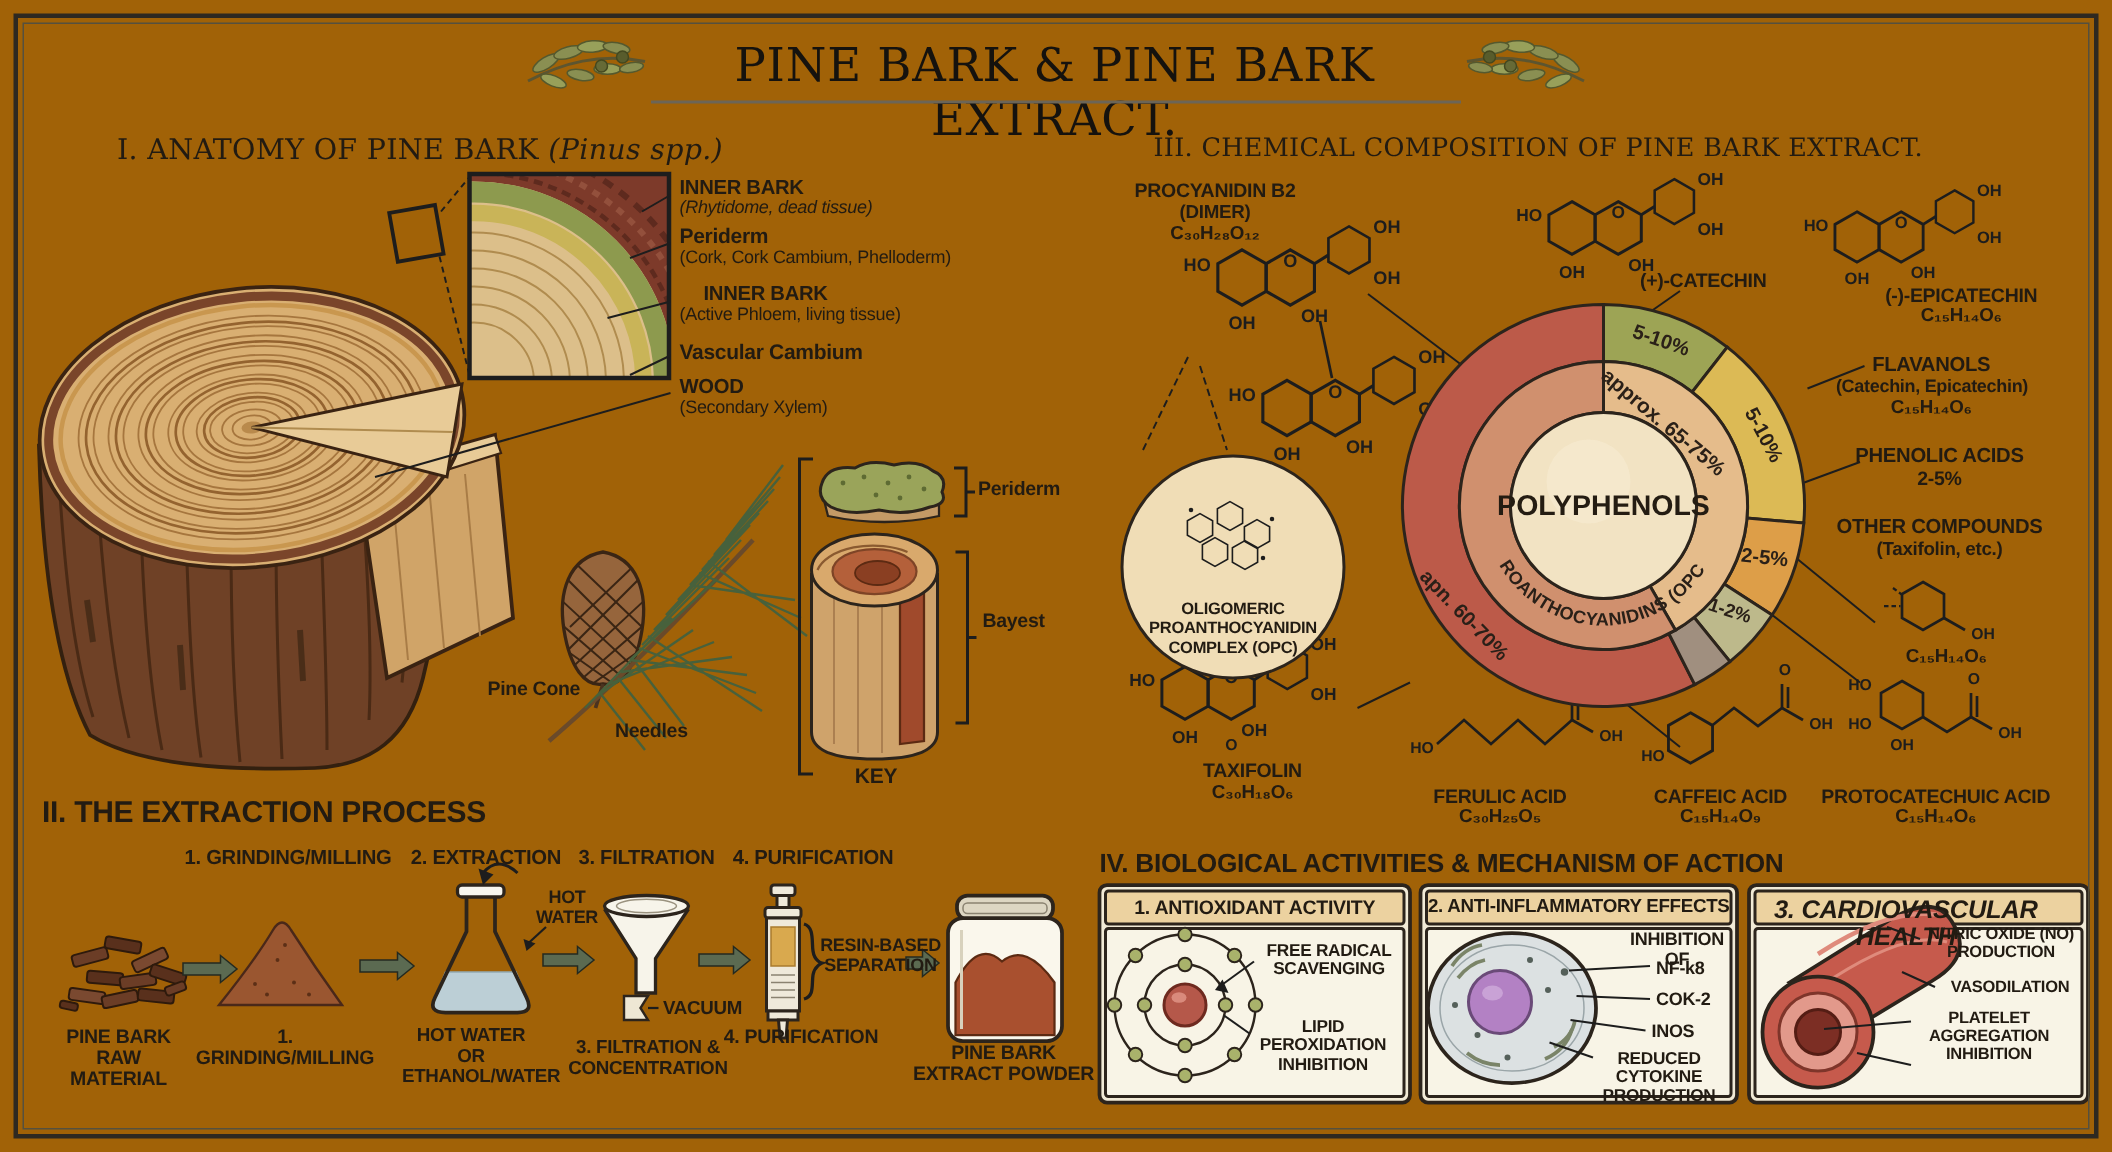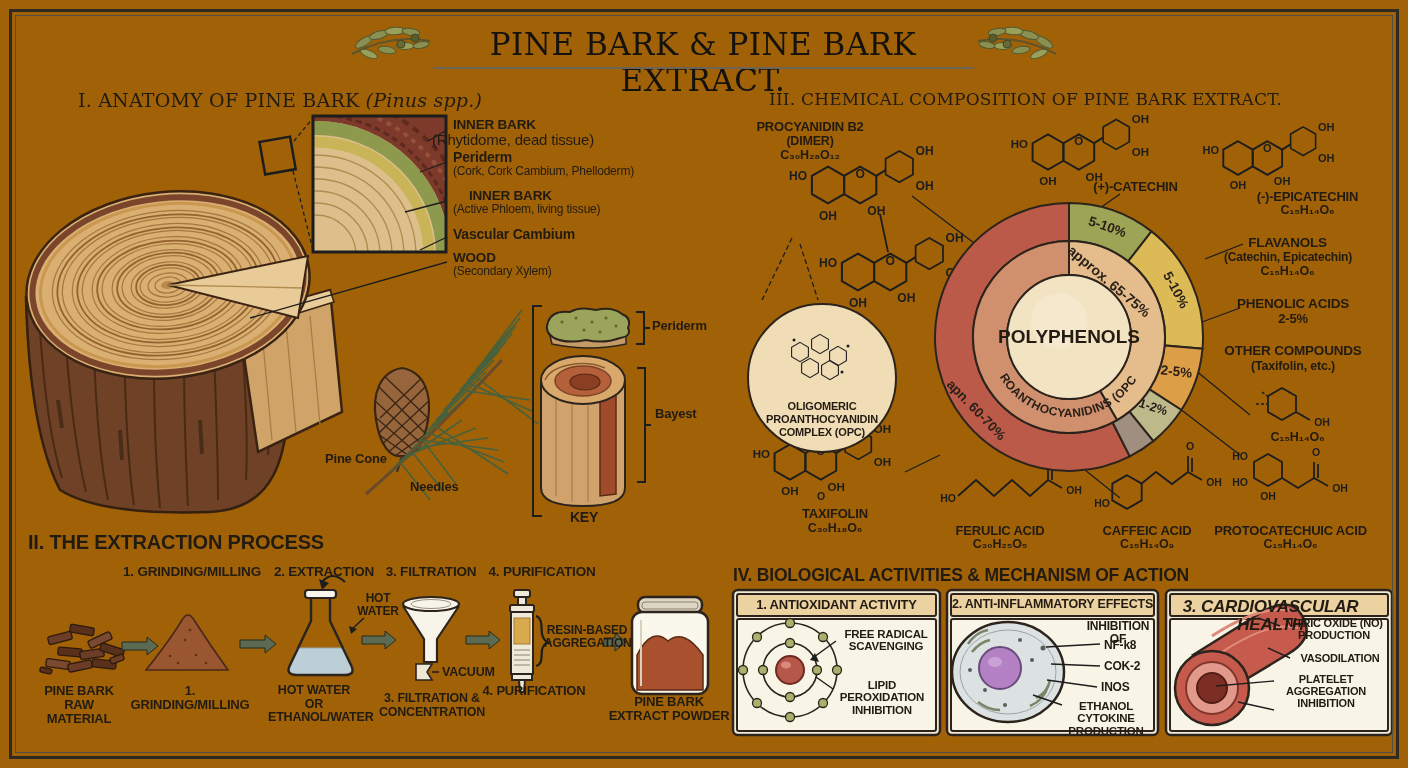--- a/index.html
+++ b/index.html
@@ -453,42 +453,42 @@
         <line x1="1258" y1="618" x2="1280" y2="626" stroke="#1d1d1d" stroke-width="1.4"></line>
         <line x1="1268" y1="648" x2="1290" y2="658" stroke="#1d1d1d" stroke-width="1.4"></line>
         <line x1="1216" y1="686" x2="1274" y2="681" stroke="#1d1d1d" stroke-width="1.4"></line>
         <line x1="1238" y1="702" x2="1274" y2="710" stroke="#1d1d1d" stroke-width="1.4"></line>
       </g>
     </g>
   </svg>
 
   <div class="lb serif" style="left:42px;top:90px;font-size:19px;"><span>I. ANATOMY OF PINE BARK </span><span class="it">(Pinus spp.)</span></div>
   <div class="lb" style="left:453px;top:118px;font-size:13.5px;">INNER BARK</div>
-  <div class="lb sub" style="left:432px;top:132px;font-size:15px;">(Rhytidome, dead tissue)</div>
+  <div class="lb sub" style="left:453px;top:132px;font-size:12px;font-style:italic;">(Rhytidome, dead tissue)</div>
   <div class="lb" style="left:453px;top:150px;font-size:14px;">Periderm</div>
   <div class="lb sub" style="left:453px;top:165px;font-size:12px;">(Cork, Cork Cambium, Phelloderm)</div>
   <div class="lb" style="left:453px;top:189px;font-size:13.5px;padding-left:16px;">INNER BARK</div>
   <div class="lb sub" style="left:453px;top:203px;font-size:12px;">(Active Phloem, living tissue)</div>
   <div class="lb" style="left:453px;top:227px;font-size:14px;">Vascular Cambium</div>
   <div class="lb" style="left:453px;top:251px;font-size:13.5px;">WOOD</div>
   <div class="lb sub" style="left:453px;top:265px;font-size:12px;">(Secondary Xylem)</div>
   <div class="lb" style="left:325px;top:452px;font-size:13px;font-weight:600;">Pine Cone</div>
   <div class="lb" style="left:410px;top:480px;font-size:13px;font-weight:600;">Needles</div>
   <div class="lb" style="left:652px;top:319px;font-size:13px;">Periderm</div>
   <div class="lb" style="left:655px;top:407px;font-size:13px;">Bayest</div>
   <div class="lb c" style="left:563px;top:510px;width:42px;font-size:14px;">KEY</div>
 
   <div class="lb" style="left:28px;top:532px;font-size:20px;">II. THE EXTRACTION PROCESS</div>
   <div class="lb c" style="left:122px;top:565px;width:140px;font-size:13.5px;">1. GRINDING/MILLING</div>
   <div class="lb c" style="left:270px;top:565px;width:108px;font-size:13.5px;">2. EXTRACTION</div>
   <div class="lb c" style="left:380px;top:565px;width:102px;font-size:13.5px;">3. FILTRATION</div>
   <div class="lb c" style="left:488px;top:565px;width:108px;font-size:13.5px;">4. PURIFICATION</div>
   <div class="lb c" style="left:352px;top:592px;width:52px;font-size:12px;">HOT WATER</div>
   <div class="lb" style="left:442px;top:666px;font-size:12.5px;">VACUUM</div>
-  <div class="lb c" style="left:544px;top:624px;width:86px;font-size:12px;">RESIN-BASED AGGREGATION</div>
+  <div class="lb c" style="left:544px;top:624px;width:86px;font-size:12px;">RESIN-BASED SEPARATION</div>
   <div class="lb c" style="left:36px;top:684px;width:86px;font-size:13px;">PINE BARK RAW MATERIAL</div>
   <div class="lb c" style="left:126px;top:684px;width:128px;font-size:13px;">1. GRINDING/MILLING</div>
   <div class="lb c" style="left:268px;top:684px;width:92px;font-size:12.5px;">HOT WATER OR ETHANOL/WATER</div>
   <div class="lb c" style="left:368px;top:692px;width:128px;font-size:12.5px;">3. FILTRATION &amp; CONCENTRATION</div>
   <div class="lb c" style="left:478px;top:684px;width:112px;font-size:13px;">4. PURIFICATION</div>
   <div class="lb c" style="left:604px;top:695px;width:130px;font-size:13px;">PINE BARK EXTRACT POWDER</div>
 
   <div class="lb serif" style="left:733px;top:90px;font-size:17px;">III. CHEMICAL COMPOSITION OF PINE BARK EXTRACT.</div>
   <div class="lb c" style="left:745px;top:120px;width:130px;font-size:13px;">PROCYANIDIN B2</div>
   <div class="lb c" style="left:745px;top:135px;width:130px;font-size:12.5px;">(DIMER)</div>
@@ -519,17 +519,17 @@
   <div class="lb" style="left:733px;top:566px;font-size:17.5px;">IV. BIOLOGICAL ACTIVITIES &amp; MECHANISM OF ACTION</div>
   <div class="lb c" style="left:737px;top:598px;width:199px;font-size:13px;">1. ANTIOXIDANT ACTIVITY</div>
   <div class="lb c" style="left:951px;top:598px;width:203px;font-size:12.5px;">2. ANTI-INFLAMMATORY EFFECTS</div>
   <div class="lb c" style="left:1170px;top:598px;width:201px;font-size:17px;font-style:italic;">3. CARDIOVASCULAR HEALTH</div>
   <div class="lb c" style="left:838px;top:628px;width:96px;font-size:11.5px;">FREE RADICAL SCAVENGING</div>
   <div class="lb c" style="left:830px;top:679px;width:104px;font-size:11.5px;">LIPID PEROXIDATION INHIBITION</div>
   <div class="lb c" style="left:1078px;top:620px;width:80px;font-size:12px;">INHIBITION OF</div>
   <div class="lb" style="left:1104px;top:639px;font-size:12px;">NF-k8</div>
   <div class="lb" style="left:1104px;top:660px;font-size:12px;">COK-2</div>
   <div class="lb" style="left:1101px;top:681px;font-size:12px;">INOS</div>
-  <div class="lb c" style="left:1054px;top:700px;width:104px;font-size:11.5px;">ETHANOL CYTOKINE PRODUCTION</div>
+  <div class="lb c" style="left:1054px;top:700px;width:104px;font-size:11.5px;">REDUCED CYTOKINE PRODUCTION</div>
   <div class="lb c" style="left:1278px;top:618px;width:112px;font-size:11px;">NITRIC OXIDE (NO) PRODUCTION</div>
   <div class="lb c" style="left:1290px;top:653px;width:100px;font-size:11px;">VASODILATION</div>
   <div class="lb c" style="left:1264px;top:674px;width:124px;font-size:11px;">PLATELET AGGREGATION INHIBITION</div>
 </div>
 
 </body></html>

